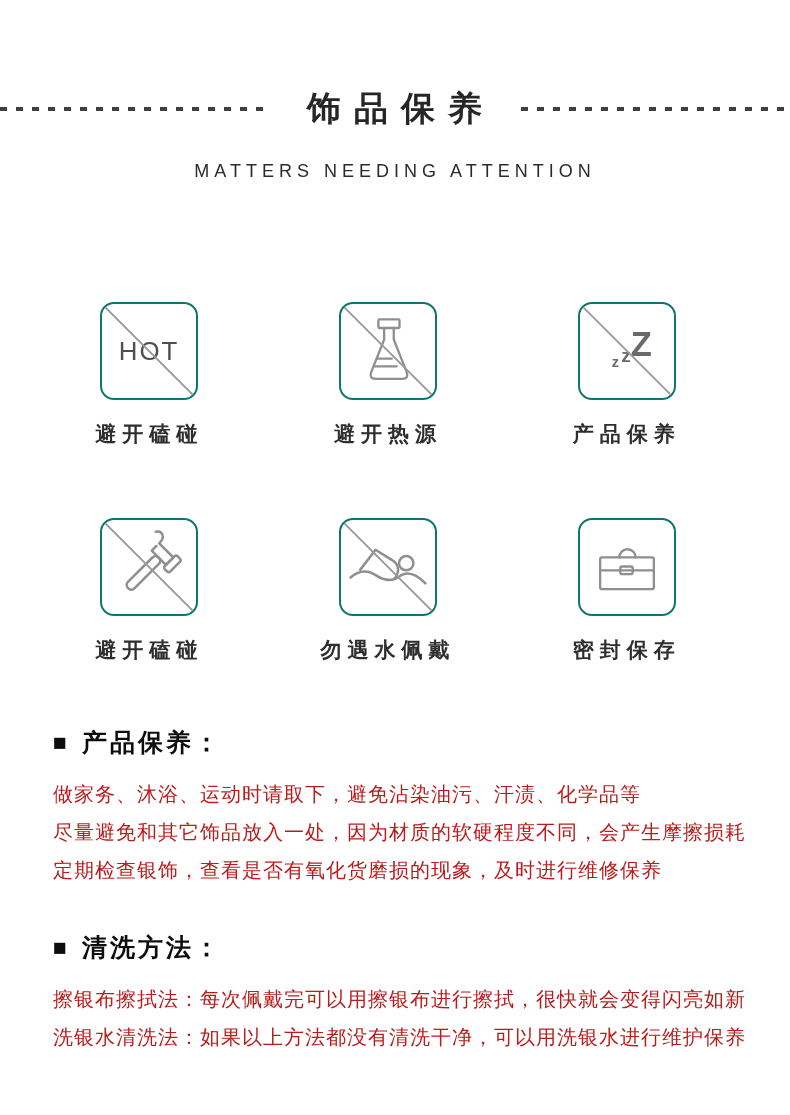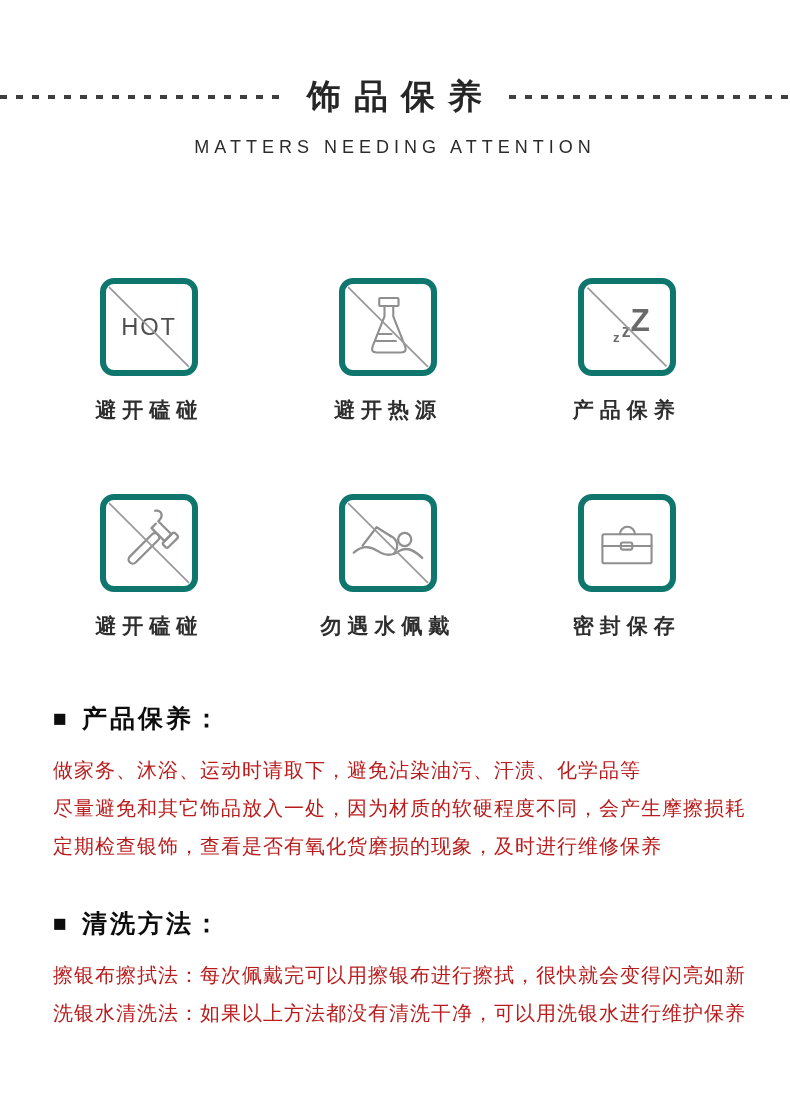--- a/index.html
+++ b/index.html
@@ -21,21 +21,21 @@
     margin-top: 74px;
   }
   .dash-line {
     flex: 1;
     height: 4px;
     background: repeating-linear-gradient(90deg, #3f3f3f 0 7px, transparent 7px 16px);
   }
   .dash-line.left { margin-right: 26px; }
   .dash-line.right { margin-left: 14px; }
   .page-title {
-    margin: 0;
+    margin: 12px;
     font-size: 34px;
     font-weight: 600;
     letter-spacing: 13px;
     color: #262626;
     white-space: nowrap;
   }
   .page-subtitle {
     margin-top: 17px;
     text-align: center;
     font-size: 18px;
@@ -55,21 +55,21 @@
   }
   .icon-cell {
     margin: 0;
     display: flex;
     flex-direction: column;
     align-items: center;
   }
   .icon-box {
     width: 98px;
     height: 98px;
-    border: 6px solid #0f766e;
+    border: 2px solid #0f766e;
     border-radius: 14px;
     display: flex;
     align-items: center;
     justify-content: center;
     background: #fff;
   }
   .icon-box svg { display: block; }
   .icon-caption {
     margin-top: 20px;
     font-size: 21px;

